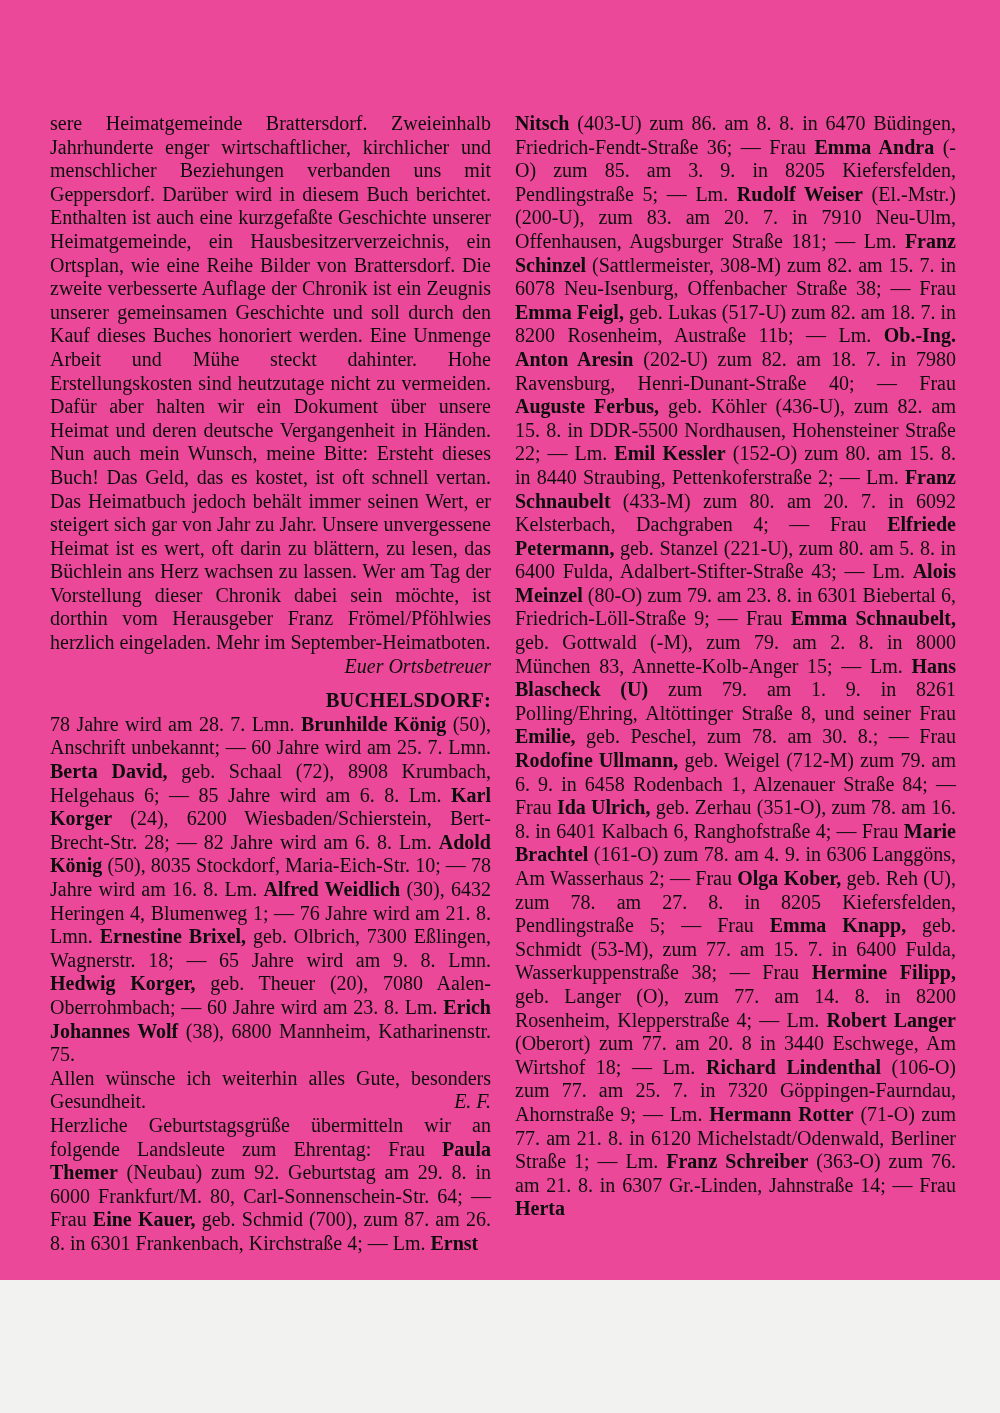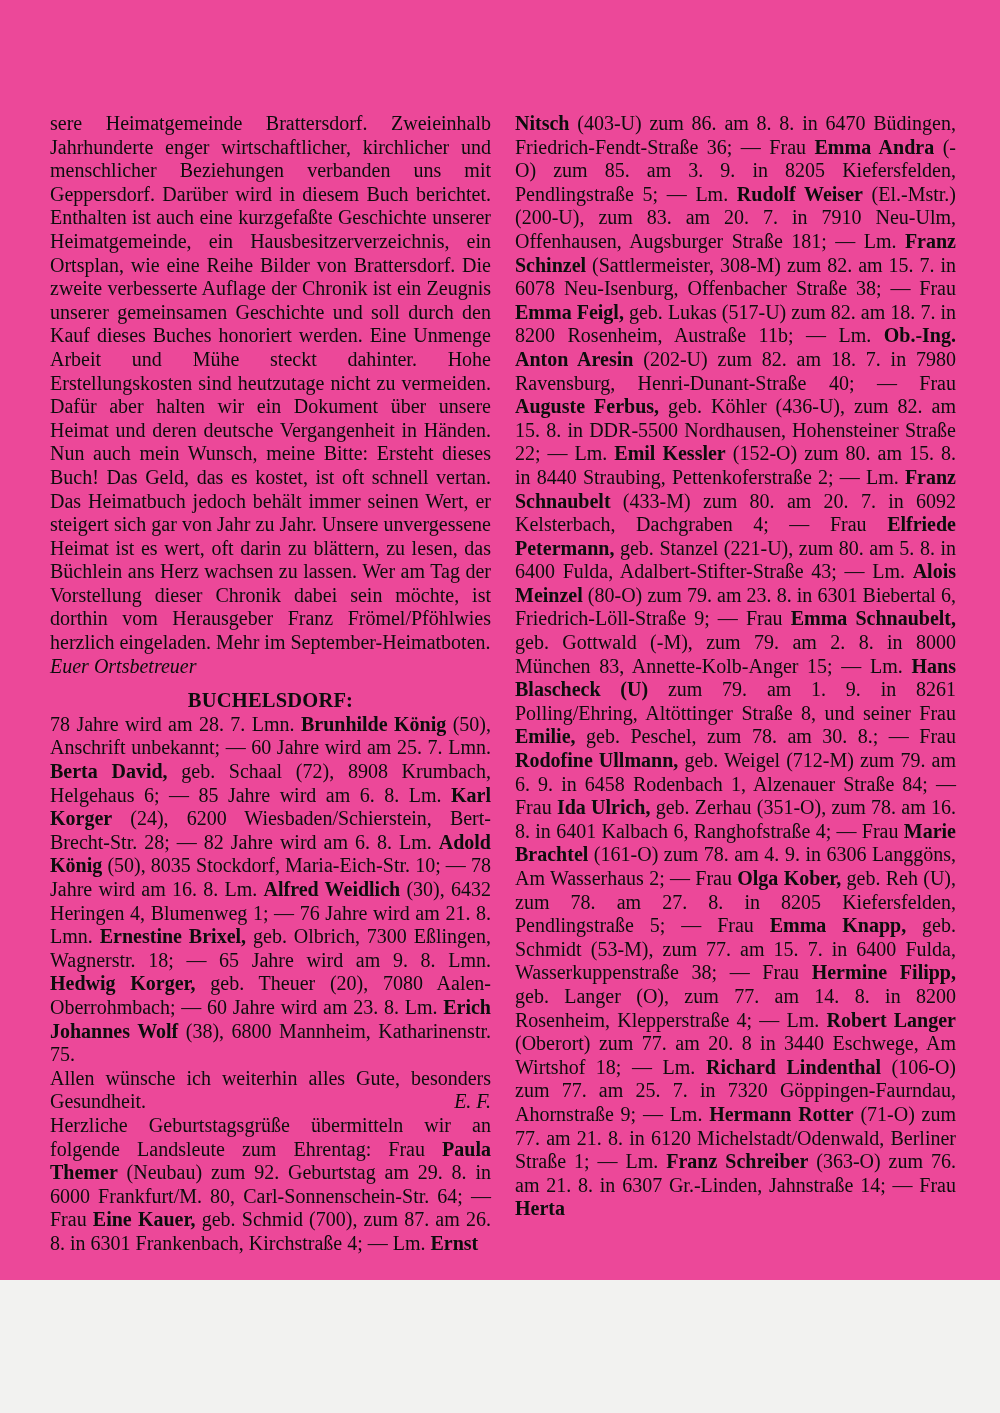--- a/index.html
+++ b/index.html
@@ -28,26 +28,27 @@
     line-height: 23.6px;
     text-align: justify;
     hyphens: auto;
     -webkit-hyphens: auto;
   }
   p.paragraph { margin: 0; }
   h2.heading {
     font-size: 20.5px;
     line-height: 23.6px;
     margin: 11px 0 0 0;
-    text-align: center;
+    text-align: right;
     font-weight: bold;
     letter-spacing: 0.2px;
   }
   p.byline {
     margin: 0;
+    text-align: right;
     font-style: italic;
   }
   .tail {
     float: right;
     font-style: italic;
   }
   .page-number {
     position: absolute;
     left: 51px; top: 1316px;
     font-size: 25px;

